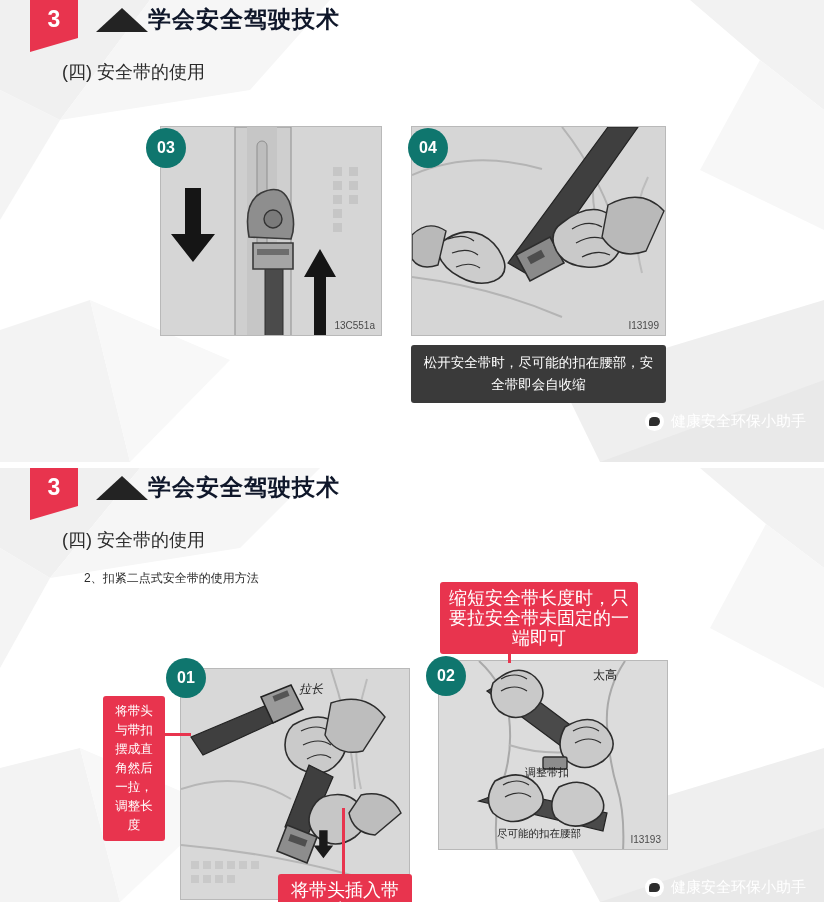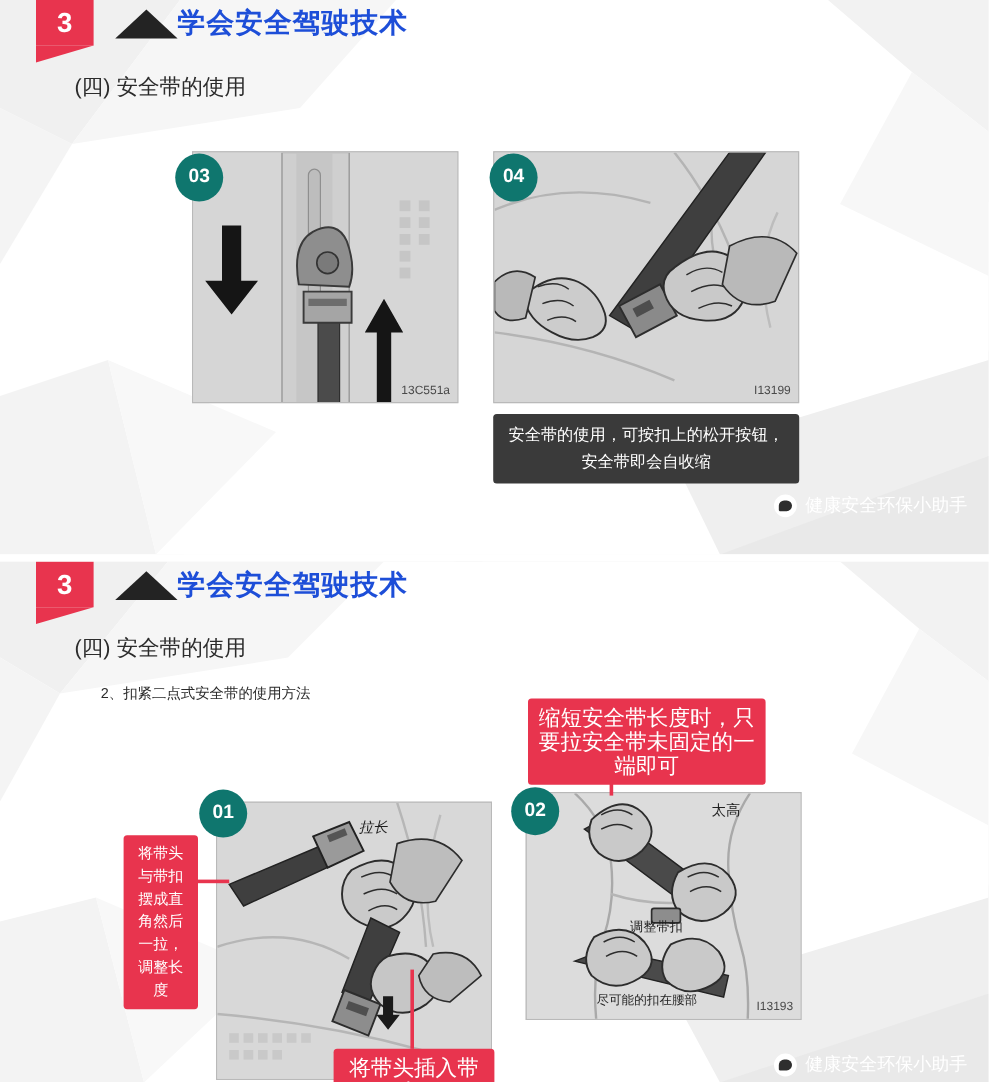--- a/index.html
+++ b/index.html
@@ -92,21 +92,21 @@
     border-left: 26px solid transparent;
     border-right: 26px solid transparent;
     border-bottom: 24px solid #232323;
   }
   .hdr-title {
     position: absolute;
     left: 148px;
     top: 4px;
     font-size: 23px;
     font-weight: bold;
-    color: #1d4ed8;
+    color: #0f172a;
     letter-spacing: 1px;
   }
 
   .subtitle {
     position: absolute;
     left: 62px;
     font-size: 18px;
     color: #2b2b2b;
     font-weight: 500;
   }
@@ -317,21 +317,21 @@
           <path d="M160 102 q16 -10 30 -2" stroke="#2d2d2d" fill="none" stroke-width="1.2"></path>
           <path d="M164 116 q18 -10 32 -2" stroke="#2d2d2d" fill="none" stroke-width="1.2"></path>
           <path d="M170 130 q16 -8 28 -2" stroke="#2d2d2d" fill="none" stroke-width="1.2"></path>
 
           <path d="M196 78 q34 -18 56 6 l-18 40 q-28 10 -44 -14 z" fill="#b9b9b9" stroke="#2d2d2d" stroke-width="1.4"></path>
         </svg>
       </div>
       <div class="fig-code">I13199</div>
     </div>
     <div class="step-badge" style="left:408px; top:128px;text-align:center;">04</div>
-    <div class="caption" style="left:411px; top:345px; width:255px;">安全带的使用，可按扣上的松开按钮，安全带即会自收缩</div>
+    <div class="caption" style="left:411px; top:345px; width:255px;">松开安全带时，尽可能的扣在腰部，安全带即会自收缩</div>
 
     <div class="wm" style="top:412px;">
       <span class="dot"></span>
       <span style="color:#ffffff;">健康安全环保小助手</span>
     </div>
   </div>
 
   <div class="divider" style="top:462px;"></div>
 
   <div class="slide" style="top:468px; height:434px;">

